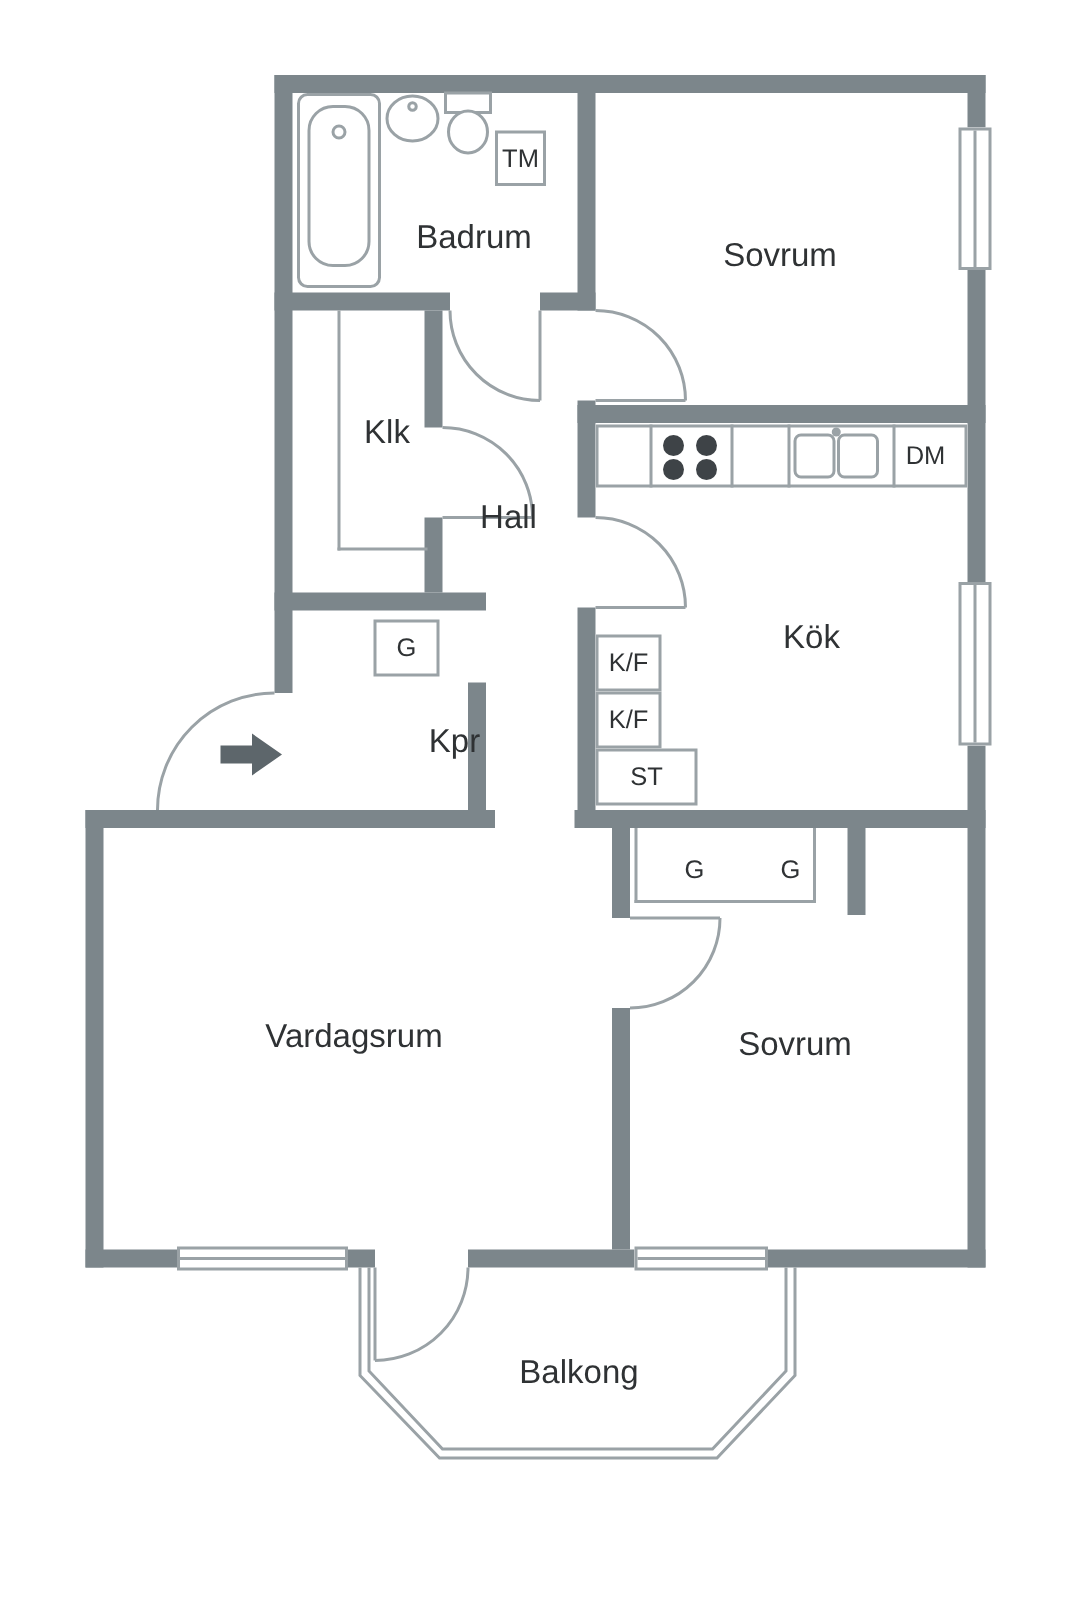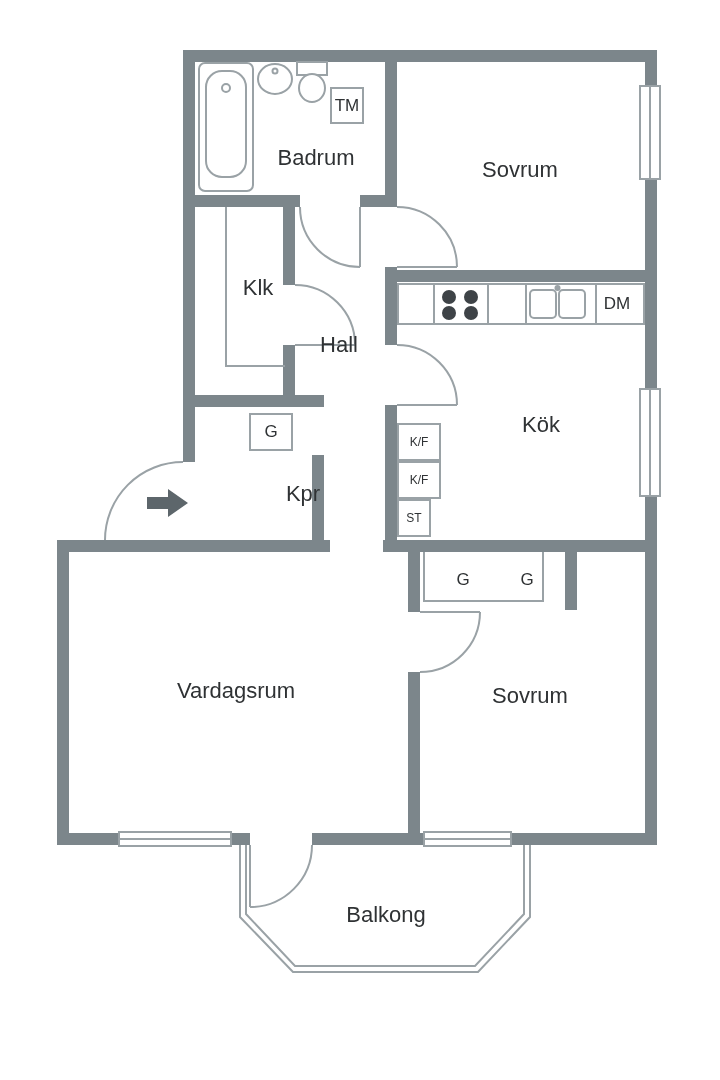--- a/index.html
+++ b/index.html
@@ -9,21 +9,21 @@
   }
   .wall{position:absolute;background:#7c868b;}
   .thin{position:absolute;background:#9aa2a6;}
   .box{position:absolute;background:#fff;border:2px solid #9aa2a6;box-sizing:border-box;
        display:flex;align-items:center;justify-content:center;}
   .window{position:absolute;background:#fff;border:2px solid #9aa2a6;box-sizing:border-box;}
   .window .mid-h{position:absolute;left:0;right:0;top:50%;height:2px;margin-top:-1px;background:#9aa2a6;}
   .window .mid-v{position:absolute;top:0;bottom:0;left:50%;width:2px;margin-left:-1px;background:#9aa2a6;}
   .room-label{position:absolute;transform:translate(-50%,-50%);font-size:22px;white-space:nowrap;text-align:center;}
   .small-label{position:absolute;transform:translate(-50%,-50%);font-size:17px;white-space:nowrap;}
-  .kf-label{font-size:12px;text-align:right;}
+  .kf-label{font-size:17px;text-align:right;}
   .svg-layer{position:absolute;left:0;top:0;pointer-events:none;}
   .footer{position:absolute;left:57px;top:1006px;font-size:15px;color:#2f3234;}
 </style>
 </head>
 <body>
 
 <div class="stage">
 
   <div class="wall" style="left:183px;top:50px;width:474px;height:12px"></div>
   <div class="wall" style="left:645px;top:50px;width:12px;height:35px"></div>
@@ -81,21 +81,21 @@
   </div>
   <div class="box" style="left:249px;top:413px;width:44px;height:38px">
     <span class="small-label" style="position:static;transform:none">G</span>
   </div>
   <div class="box" style="left:397px;top:423px;width:44px;height:38px">
     <span class="small-label kf-label" style="position:static;transform:none">K/F</span>
   </div>
   <div class="box" style="left:397px;top:461px;width:44px;height:38px">
     <span class="small-label kf-label" style="position:static;transform:none">K/F</span>
   </div>
-  <div class="box" style="left:397px;top:499px;width:34px;height:38px">
+  <div class="box" style="left:397px;top:499px;width:68px;height:38px">
     <span class="small-label kf-label" style="position:static;transform:none">ST</span>
   </div>
 
   <svg class="svg-layer" width="720" height="1080" viewBox="0 0 720 1080">
 
     <g stroke="#9aa2a6" stroke-width="2" fill="none">
       <path d="M300,207 A60 60 0 0 0 360,267"></path>
       <path d="M360,207 L360,267"></path>
       <path d="M397,207 A60 60 0 0 1 457,267"></path>
       <path d="M397,267 L457,267"></path>

